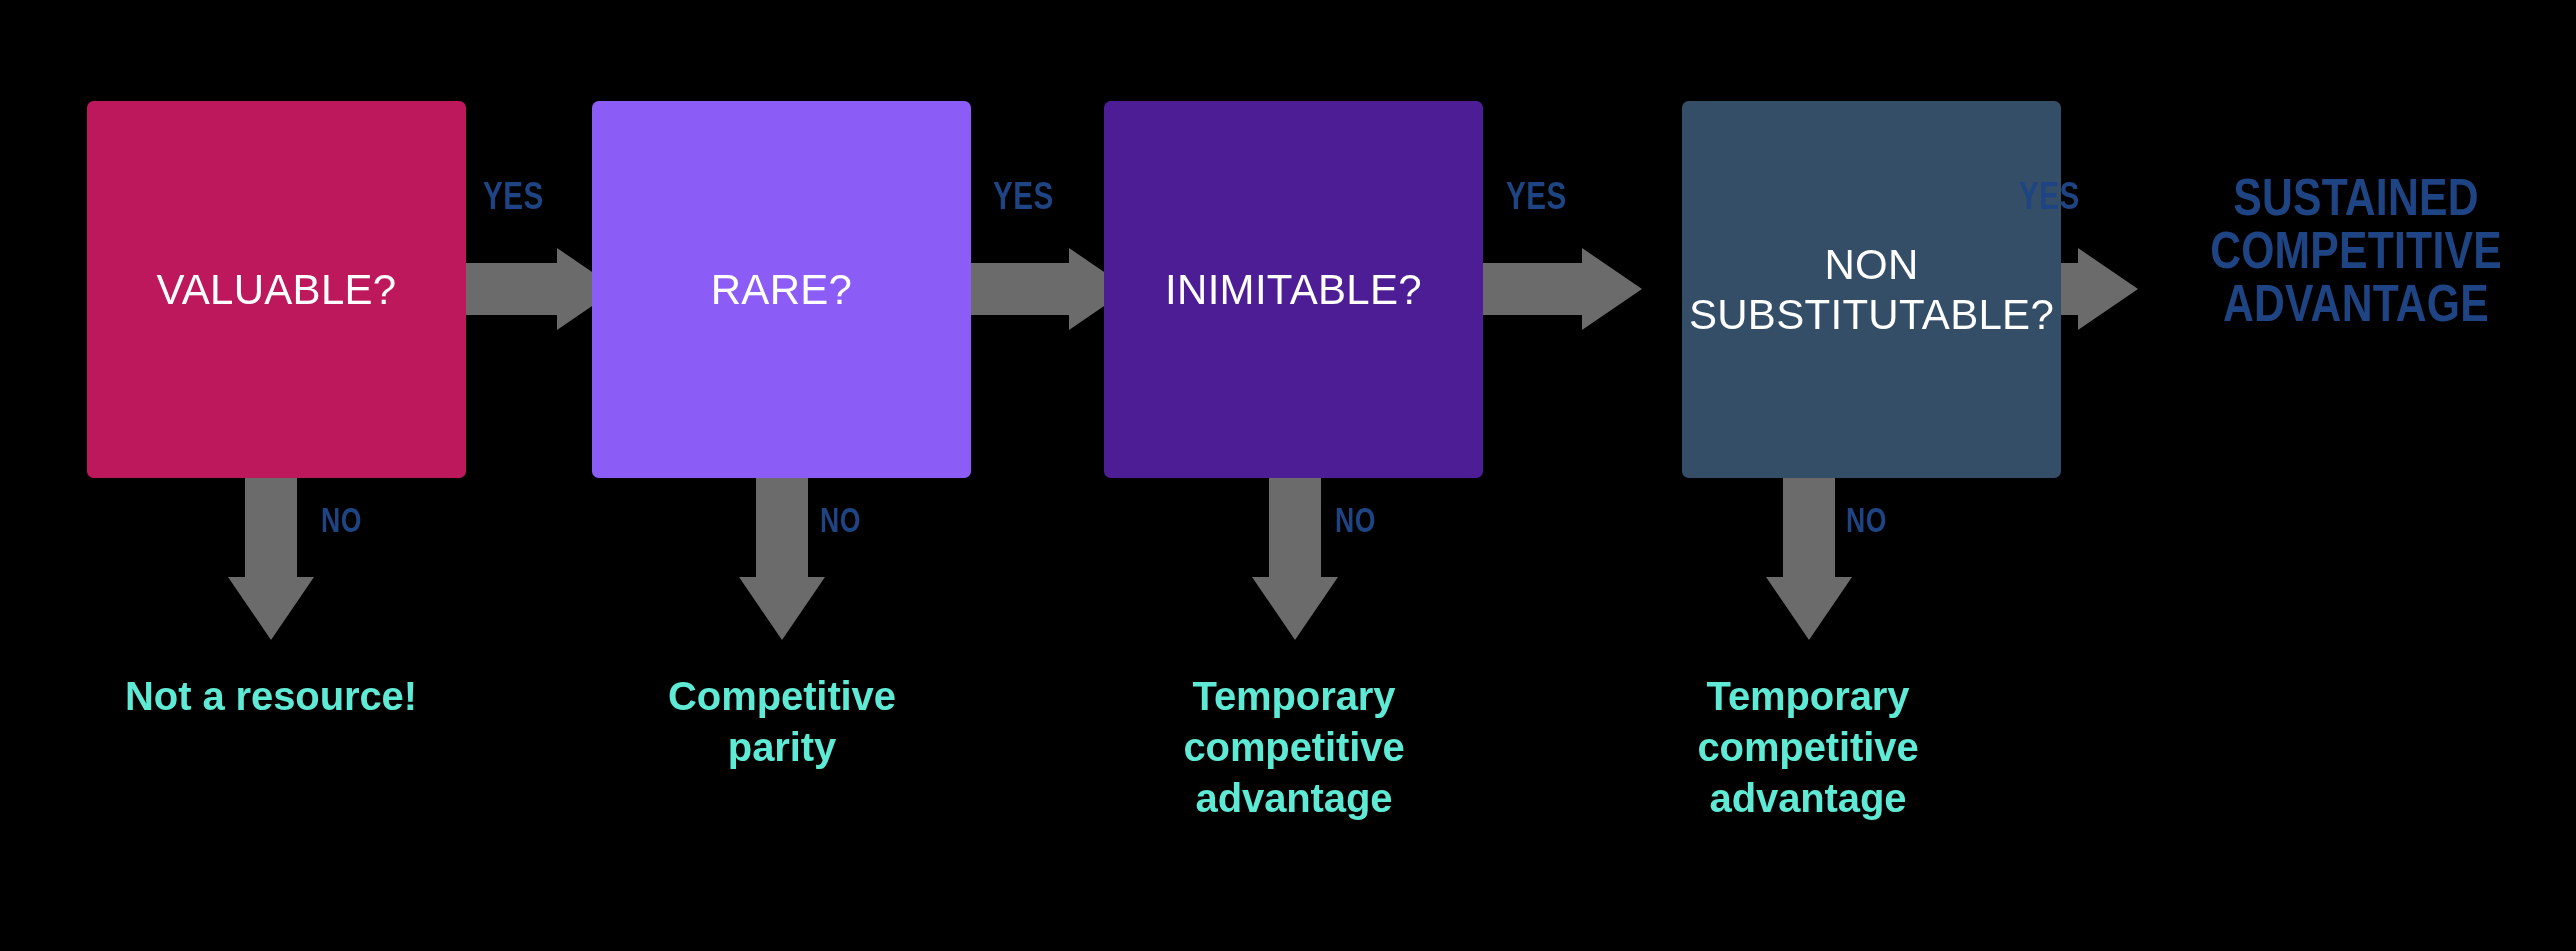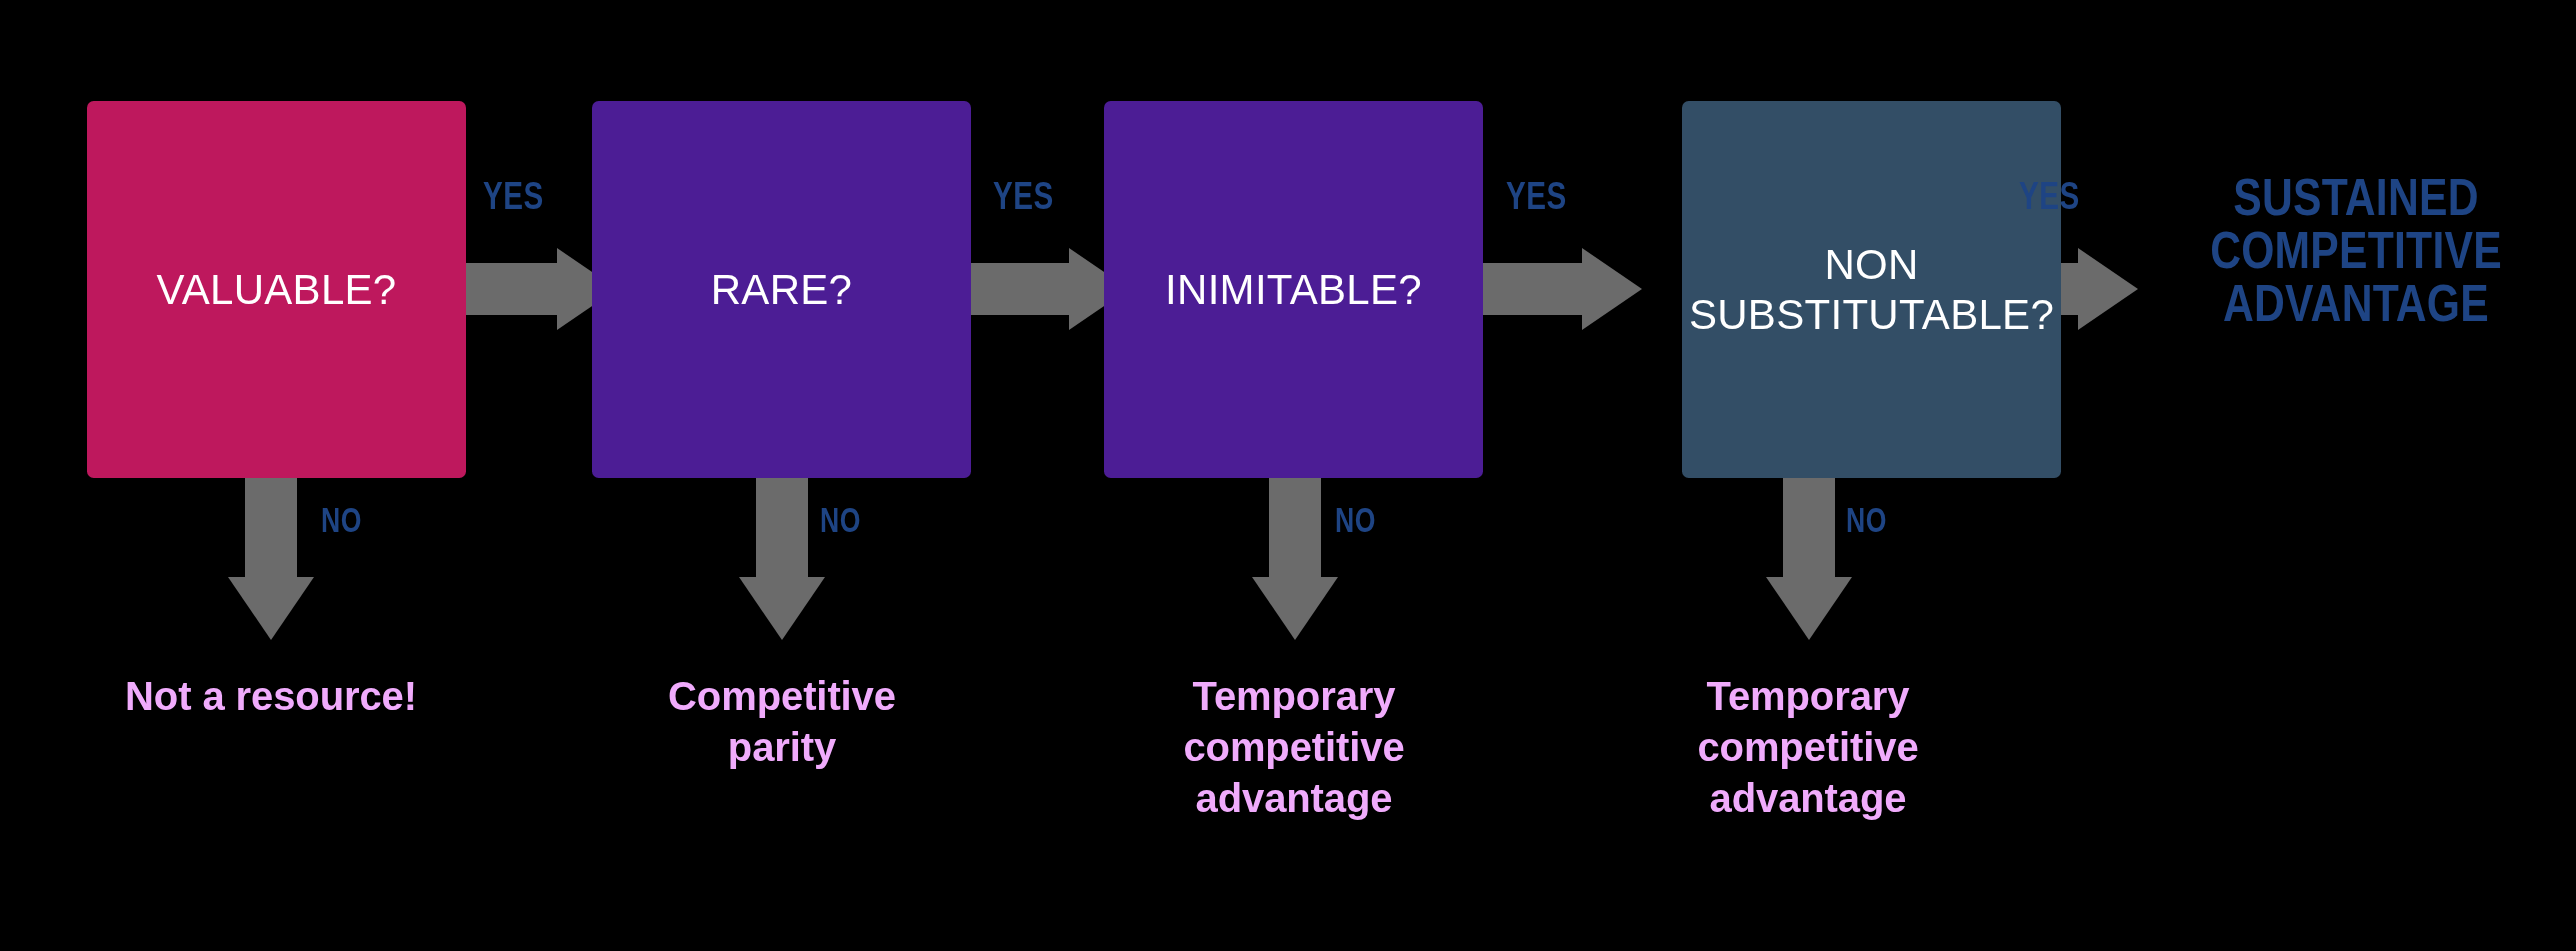--- a/index.html
+++ b/index.html
@@ -9,21 +9,21 @@
   #stage{position:absolute;left:0;top:0;width:2576px;height:952px;background:#000;}
 
   
   .box{position:absolute;top:101px;width:379px;height:377px;border-radius:6.7px;
        display:flex;align-items:center;justify-content:center;text-align:center;
        color:#fff;font-size:42px;font-weight:400;line-height:1.18;
        letter-spacing:0.3px;z-index:3;padding:0 8px;box-sizing:border-box;}
   .box .blabel{display:block;white-space:pre-line;}
 
   #box-valuable{left:87px;background:#be185d;}
-  #box-rare{left:592px;background:#4c1d95;}
+  #box-rare{left:592px;background:#8b5cf6;}
   #box-inimitable{left:1104px;background:#4c1d95;}
   #box-nonsub{left:1682px;background:#334e66;}
 
   
   .harrow{position:absolute;z-index:2;height:82px;top:248px;}
   .harrow .shaft{position:absolute;left:0;top:14.8px;height:52px;width:calc(100% - 59px);
                  background:#6b6b6b;}
   .harrow .head{position:absolute;right:0;top:0;width:0;height:0;
                 border-top:41px solid transparent;border-bottom:41px solid transparent;
                 border-left:60px solid #6b6b6b;}
@@ -56,21 +56,21 @@
   .no{position:absolute;z-index:4;color:#1e4484;font-weight:700;
       font-size:35px;letter-spacing:0.7px;
       font-family:"Liberation Sans Narrow","Liberation Sans",sans-serif;
       transform:scaleX(.76);transform-origin:left center;}
   #no-1{left:321px;top:500px;}
   #no-2{left:820px;top:500px;}
   #no-3{left:1335px;top:500px;}
   #no-4{left:1846px;top:500px;}
 
   
-  .outcome{position:absolute;z-index:3;color:#f0abfc;font-weight:700;
+  .outcome{position:absolute;z-index:3;color:#5eead4;font-weight:700;
            font-size:40px;line-height:1.28;text-align:center;white-space:pre-line;
            letter-spacing:-0.1px;}
   #out-1{left:70px;top:671px;width:402px;}
   #out-2{left:581px;top:671px;width:402px;}
   #out-3{left:1093px;top:671px;width:402px;}
   #out-4{left:1607px;top:671px;width:402px;}
 
   
   #final-outcome{position:absolute;z-index:4;left:2155px;top:171px;width:402px;
       color:#1e4484;font-weight:700;font-size:52px;line-height:1.02;

